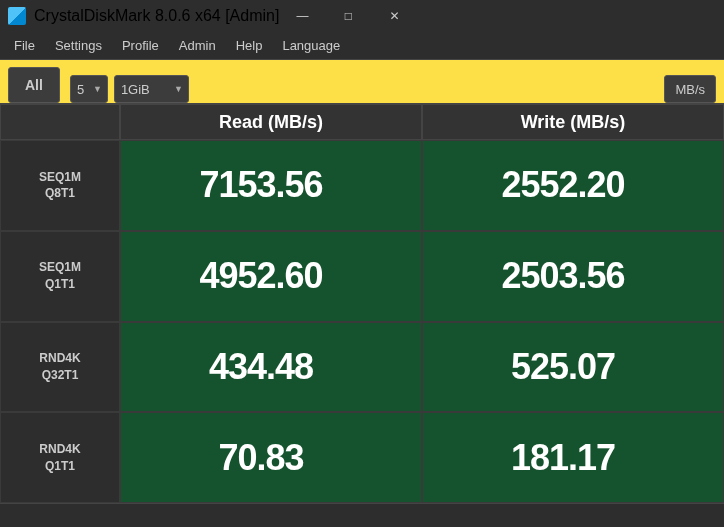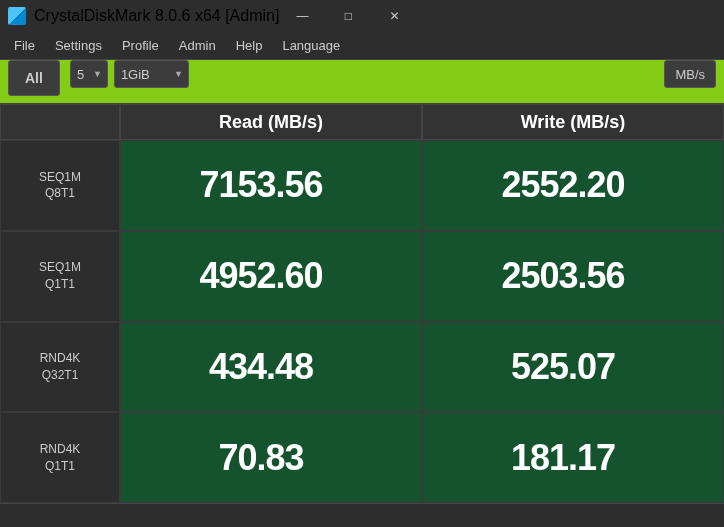--- a/index.html
+++ b/index.html
@@ -59,24 +59,24 @@
     .menu-item {
       color: #cccccc;
       font-size: 13px;
       padding: 4px 10px;
       cursor: pointer;
       border-radius: 3px;
     }
 
     
     #toolbar {
-      background: #84cc16;
+      background: #fde047;
       height: 44px;
       display: flex;
-      align-items: flex-start;
+      align-items: flex-end;
       padding: 0 8px;
       gap: 6px;
       border-bottom: 1px solid #444;
     }
     .toolbar-select {
       background: #3c3c3c;
       border: 1px solid #555;
       border-radius: 3px;
       color: #cccccc;
       font-size: 13px;
@@ -148,21 +148,21 @@
       border: 1px solid #444;
     }
 
     .row-label {
       background: #2d2d2d;
       display: flex;
       align-items: center;
       justify-content: center;
       color: #cccccc;
       font-size: 12px;
-      font-weight: normal;
+      font-weight: bold;
       text-align: center;
       border: 1px solid #3a3a3a;
       line-height: 1.4;
     }
 
     .data-cell {
       background: #14532d;
       display: flex;
       align-items: center;
       justify-content: center;

